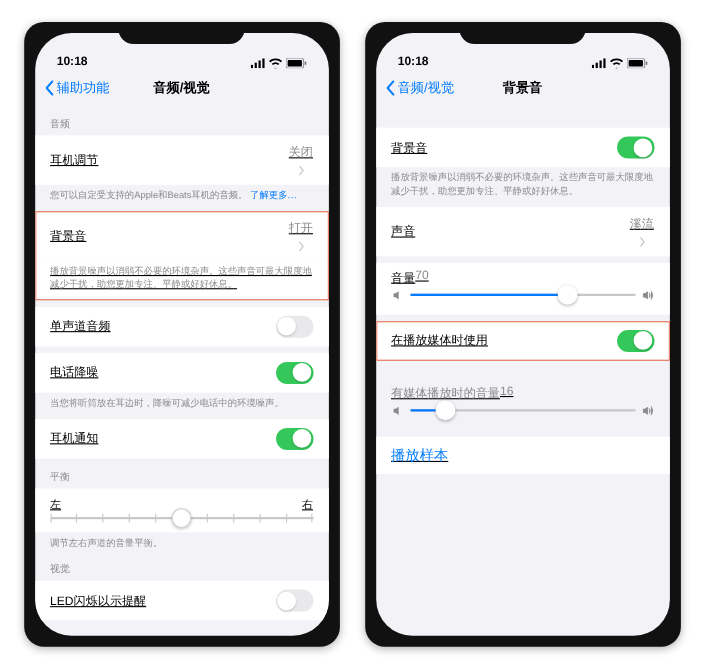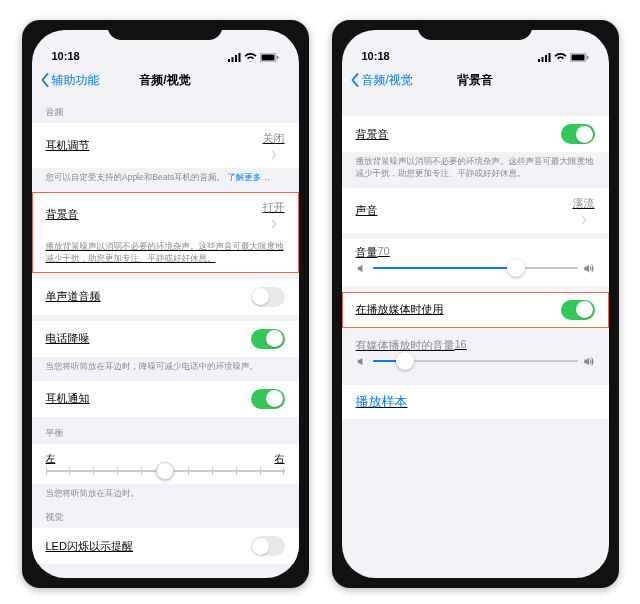--- a/index.html
+++ b/index.html
@@ -299,21 +299,21 @@
                 <span></span>
                 <span></span>
                 <span></span>
                 <span></span>
                 <span></span>
               </div>
             <div class="knob" style="left:50%"></div>
           </div>
         </div>
       </div>
-      <div class="section-footer">当您将听筒放在耳边时。</div>
+      <div class="section-footer">调节左右声道的音量平衡。</div>
 
       <div class="section-header">视觉</div>
       <div class="group first">
         <div class="cell">
           <span>LED闪烁以示提醒</span>
           <div class="toggle off"></div>
         </div>
       </div>
     </div>
   </div>
@@ -393,21 +393,21 @@
         </div>
       </div>
 
       <div class="group highlight">
         <div class="cell">
           <span>在播放媒体时使用</span>
           <div class="toggle on"></div>
         </div>
       </div>
 
-      <div class="group" style="margin-top:4px">
+      <div class="group" style="margin-top:16px">
         <div class="vol-cell" style="background:transparent">
           <div class="vol-head" style="color:#8a8a8e">
             <span>有媒体播放时的音量</span>
             <span class="num">16</span>
           </div>
           <div class="vol-slider">
             <svg viewBox="0 0 12 12">
                 <path d="M2 4 h2 l3-2 v8 l-3-2 h-2 z"></path>
               </svg>
             <div class="track">

